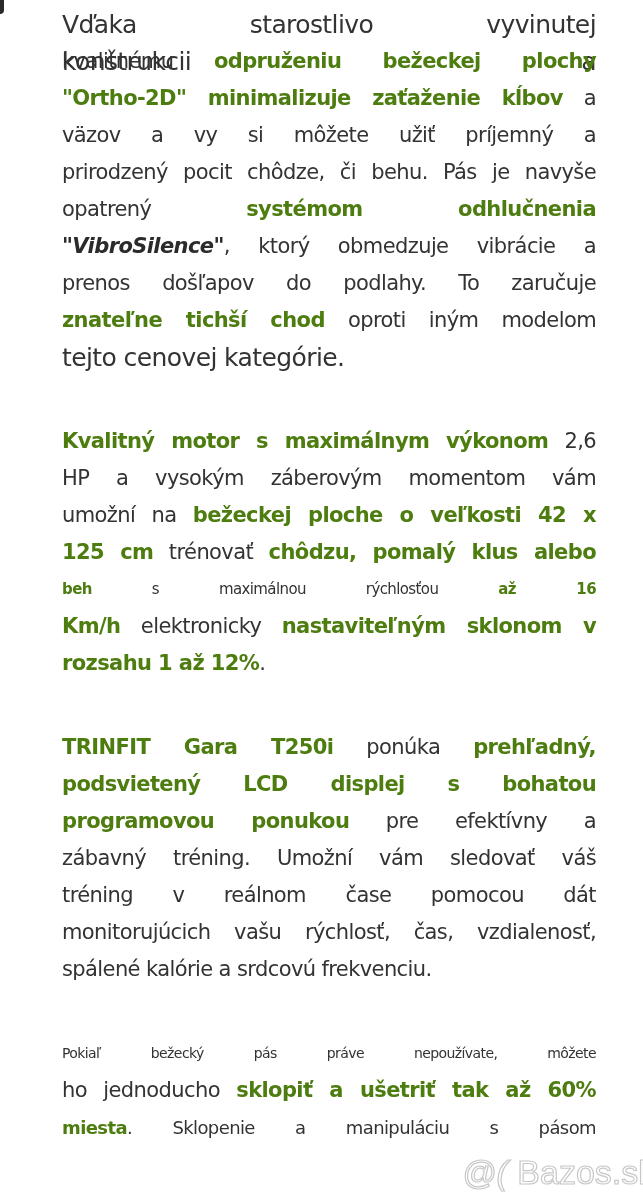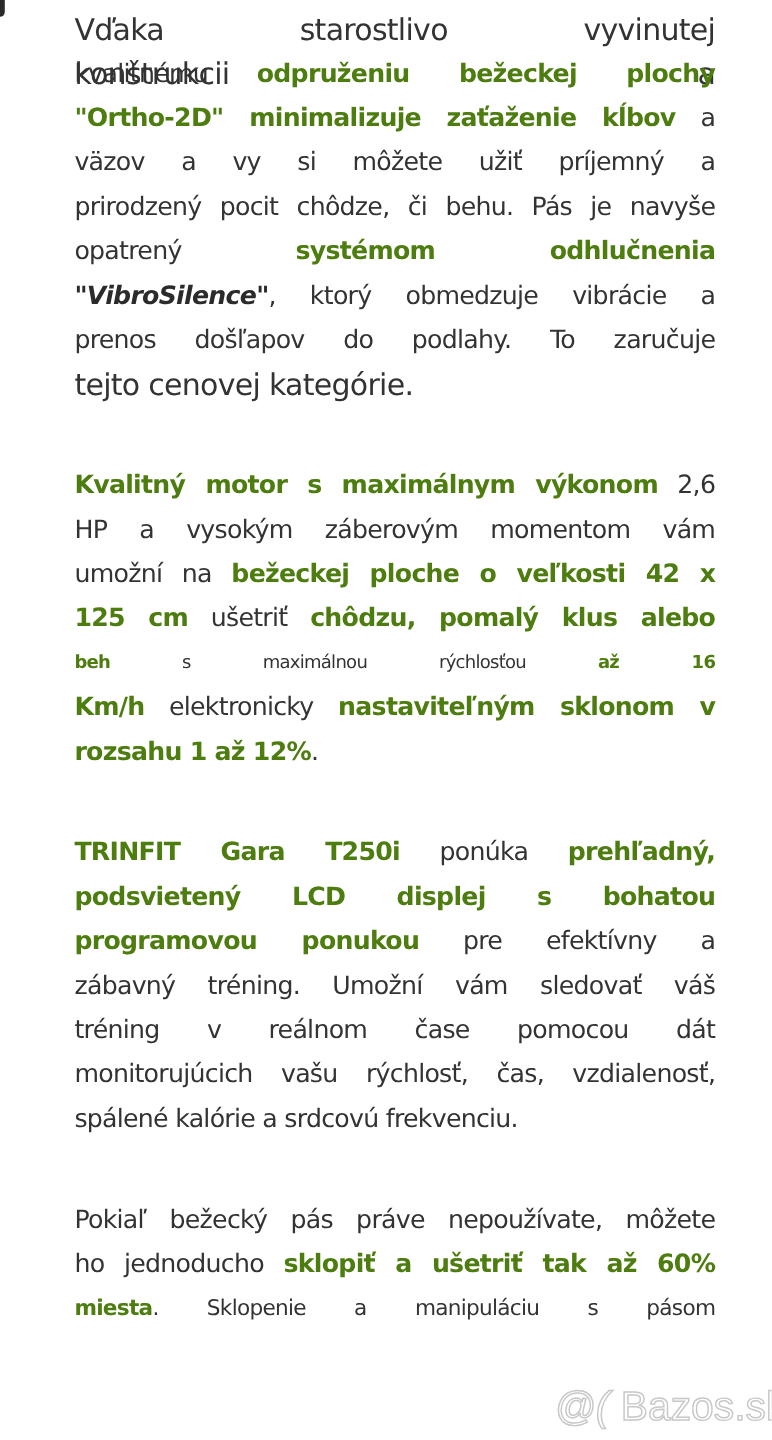--- a/index.html
+++ b/index.html
@@ -78,42 +78,43 @@
 <div class="content" id="content">
     <div class="para">
       <div class="line" style="white-space: nowrap; font-size: 25px; word-spacing: 33.457px;"><span class="">Vďaka starostlivo vyvinutej konštrukcii a</span></div>
       <div class="line" style="white-space: nowrap; font-size: 21px; word-spacing: 34.4635px;"><span class="">kvalitnému </span><span class="b">odpruženiu bežeckej plochy</span></div>
       <div class="line" style="white-space: nowrap; font-size: 21px; word-spacing: 14.6914px;"><span class="b">"Ortho-2D" minimalizuje zaťaženie kĺbov</span><span class=""> a</span></div>
       <div class="line" style="white-space: nowrap; font-size: 21px; word-spacing: 24.3371px;"><span class="">väzov a vy si môžete užiť príjemný a</span></div>
       <div class="line" style="white-space: nowrap; font-size: 21px; word-spacing: 9.15625px;"><span class="">prirodzený pocit chôdze, či behu. Pás je navyše</span></div>
       <div class="line" style="white-space: nowrap; font-size: 21px; word-spacing: 88.8047px;"><span class="">opatrený </span><span class="b">systémom odhlučnenia</span></div>
       <div class="line" style="white-space: nowrap; font-size: 21px; word-spacing: 22.2695px;"><span class="bi">"VibroSilence"</span><span class="">, ktorý obmedzuje vibrácie a</span></div>
       <div class="line" style="white-space: nowrap; font-size: 21px; word-spacing: 26.1344px;"><span class="">prenos došľapov do podlahy. To zaručuje</span></div>
+      <div class="line" style="white-space: nowrap; font-size: 21px; word-spacing: 17.0562px;"><span class="b">znateľne tichší chod</span><span class=""> oproti iným modelom</span></div>
       <div class="line last" style="white-space: nowrap; font-size: 25px;"><span class="">tejto cenovej kategórie.</span></div>
     </div>
     <div class="para">
       <div class="line" style="white-space: nowrap; font-size: 21px; word-spacing: 10.0375px;"><span class="b">Kvalitný motor s maximálnym výkonom</span><span class=""> 2,6</span></div>
       <div class="line" style="white-space: nowrap; font-size: 21px; word-spacing: 20.7188px;"><span class="">HP a vysokým záberovým momentom vám</span></div>
       <div class="line" style="white-space: nowrap; font-size: 21px; word-spacing: 10.2321px;"><span class="">umožní na </span><span class="b">bežeckej ploche o veľkosti 42 x</span></div>
-      <div class="line" style="white-space: nowrap; font-size: 21px; word-spacing: 9.45052px;"><span class="b">125 cm</span><span class=""> ušetriť </span><span class="b">chôdzu, pomalý klus alebo</span></div>
+      <div class="line" style="white-space: nowrap; font-size: 21px; word-spacing: 9.45052px;"><span class="b">125 cm</span><span class=""> trénovať </span><span class="b">chôdzu, pomalý klus alebo</span></div>
       <div class="line" style="white-space: nowrap; font-size: 15px; word-spacing: 33.7656px;"><span class="b">beh</span><span class=""> s maximálnou rýchlosťou </span><span class="b">až 16</span></div>
       <div class="line" style="white-space: nowrap; font-size: 21px; word-spacing: 14.3984px;"><span class="b">Km/h</span><span class=""> elektronicky </span><span class="b">nastaviteľným sklonom v</span></div>
       <div class="line last" style="white-space: nowrap; font-size: 21px;"><span class="b">rozsahu 1 až 12%</span><span class="">.</span></div>
     </div>
     <div class="para">
       <div class="line" style="white-space: nowrap; font-size: 21px; word-spacing: 26.9141px;"><span class="b">TRINFIT Gara T250i</span><span class=""> ponúka </span><span class="b">prehľadný,</span></div>
       <div class="line" style="white-space: nowrap; font-size: 21px; word-spacing: 36.0977px;"><span class="b">podsvietený LCD displej s bohatou</span></div>
       <div class="line" style="white-space: nowrap; font-size: 21px; word-spacing: 30.457px;"><span class="b">programovou ponukou</span><span class=""> pre efektívny a</span></div>
       <div class="line" style="white-space: nowrap; font-size: 21px; word-spacing: 20.8687px;"><span class="">zábavný tréning. Umožní vám sledovať váš</span></div>
       <div class="line" style="white-space: nowrap; font-size: 21px; word-spacing: 33.4344px;"><span class="">tréning v reálnom čase pomocou dát</span></div>
       <div class="line" style="white-space: nowrap; font-size: 21px; word-spacing: 17.5898px;"><span class="">monitorujúcich vašu rýchlosť, čas, vzdialenosť,</span></div>
       <div class="line last" style="white-space: nowrap; font-size: 21px;"><span class="">spálené kalórie a srdcovú frekvenciu.</span></div>
     </div>
     <div class="para">
-      <div class="line" style="white-space: nowrap; font-size: 21px; word-spacing: 13.3031px;"><span class="">Pokiaľ bežecký pás práve nepoužívate, môžete</span></div>
+      <div class="line" style="white-space: nowrap; font-size: 14px; word-spacing: 13.3031px;"><span class="">Pokiaľ bežecký pás práve nepoužívate, môžete</span></div>
       <div class="line" style="white-space: nowrap; font-size: 21px; word-spacing: 10.2634px;"><span class="">ho jednoducho </span><span class="b">sklopiť a ušetriť tak až 60%</span></div>
       <div class="line" style="white-space: nowrap; font-size: 18px; word-spacing: 22.4125px;"><span class="b">miesta</span><span class="">. Sklopenie a manipuláciu s pásom</span></div>
     </div>
   </div>
 
 <div class="watermark">
   <span class="at">@(</span>
   <span>Bazos.sk</span>
 </div>
 

